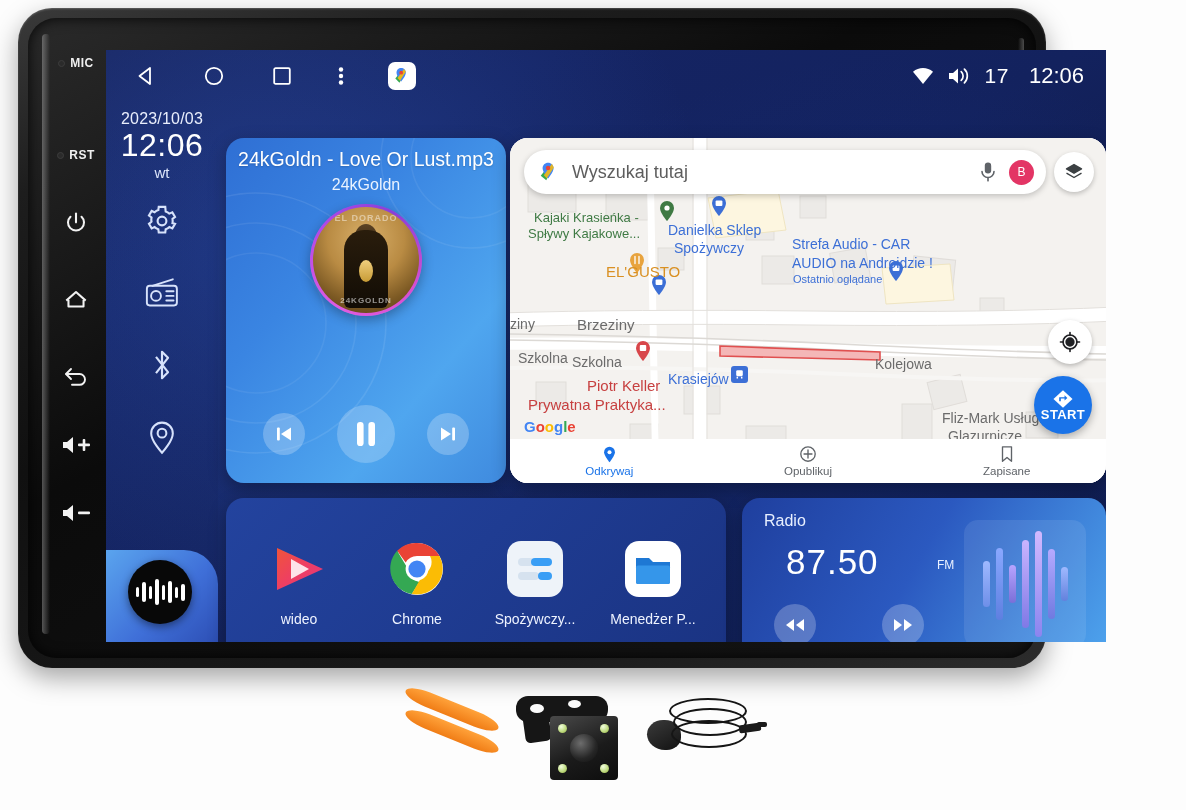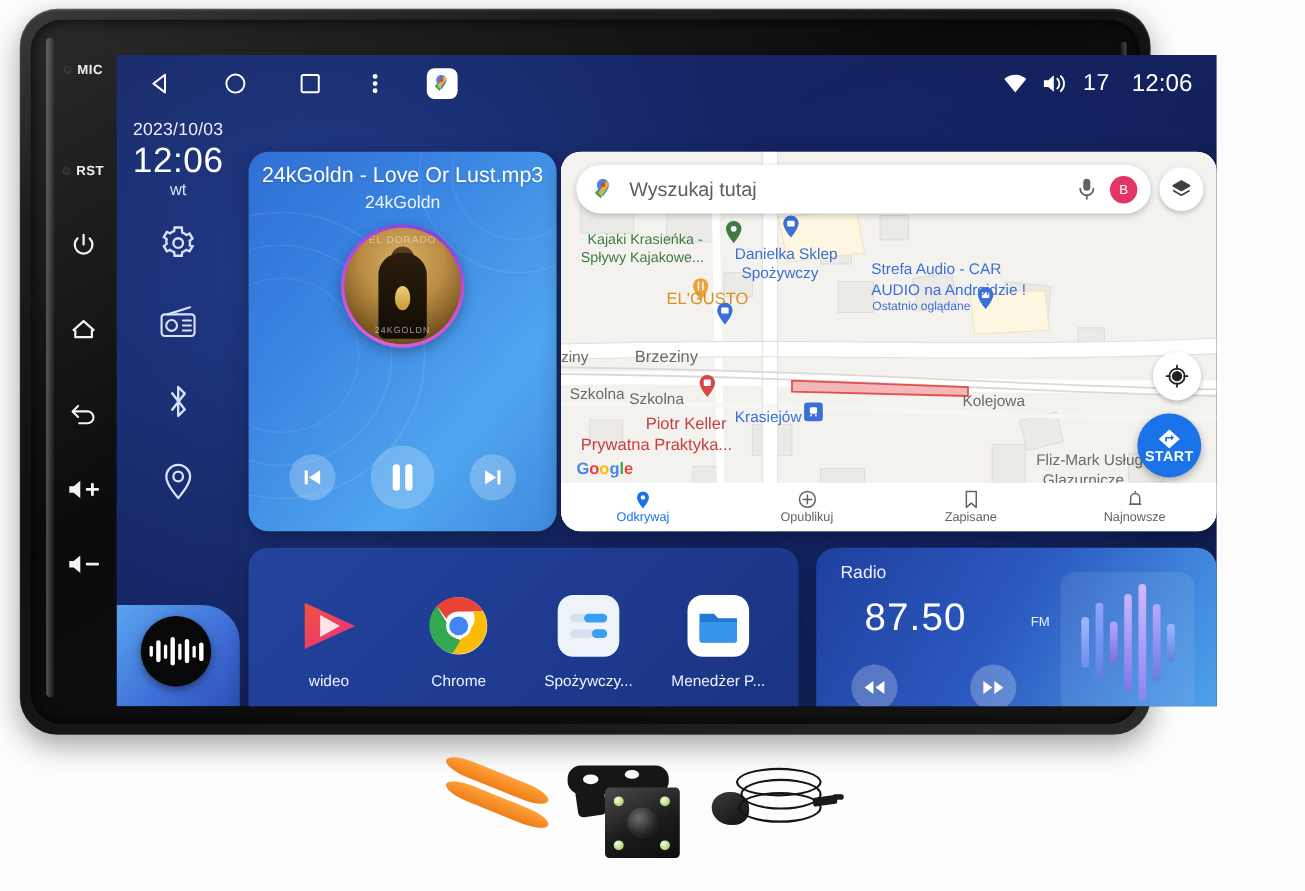--- a/index.html
+++ b/index.html
@@ -125,21 +125,21 @@
   .album {
     position:absolute; left:50%; top:66px; transform:translateX(-50%);
     width:112px; height:112px; border-radius:50%;
     background: conic-gradient(from 210deg, #e05ce0, #b44ae8, #8a3fd8, #d84fd0, #e05ce0);
     padding:3px; display:flex; align-items:center; justify-content:center;
     box-shadow: 0 4px 12px rgba(0,0,0,.3);
   }
   .album-in {
     width:100%; height:100%; border-radius:50%;
     background: radial-gradient(circle at 50% 30%, #d9b06a 0%, #b98b43 42%, #7d5a24 72%, #4a3313 100%);
-    position:relative; overflow:hidden;
+    position:relative; overflow:hidden;font-weight:bold;
   }
   .album-fig {
     position:absolute; left:50%; top:22%; transform:translateX(-50%);
     width:44px; height:78px;
     background: linear-gradient(180deg,#2a1d0c 0%, #1b1308 60%, #120c05 100%);
     border-radius: 20px 20px 6px 6px;
   }
   .album-head {
     position:absolute; left:50%; top:16%; transform:translateX(-50%);
     width:22px; height:26px; border-radius:50% 50% 45% 45%;
@@ -638,28 +638,20 @@
                 <path d="M10 5.6v8.8M5.6 10h8.8" stroke-linecap="round"></path>
               </svg>
             <span class="nav-label">Opublikuj</span>
           </div>
           <div class="nav-item">
             <svg width="16" height="18" viewBox="0 0 16 20" fill="none" stroke="#5f6368" stroke-width="1.5" stroke-linejoin="round">
                 <path d="M3 2h10v16l-5-4.2L3 18z"></path>
               </svg>
             <span class="nav-label">Zapisane</span>
           </div>
-          <div class="nav-item">
-            <svg width="16" height="18" viewBox="0 0 16 20" fill="none" stroke="#5f6368" stroke-width="1.5">
-                <path d="M8 1.6v1.8"></path>
-                <path d="M3.4 14.8V8.6a4.6 4.6 0 0 1 9.2 0v6.2z"></path>
-                <path d="M2.4 14.8h11.2" stroke-linecap="round"></path>
-              </svg>
-            <span class="nav-label">Najnowsze</span>
-          </div>
         </div>
       </div>
 
       <div class="w dock">
         <div class="app">
           <span class="app-ico">
             <svg width="56" height="52" viewBox="0 0 56 52">
               <defs>
                   <linearGradient id="vg" x1="0" y1="0" x2="1" y2="1">
                 <stop offset="0" stop-color="#f0543a"></stop>

